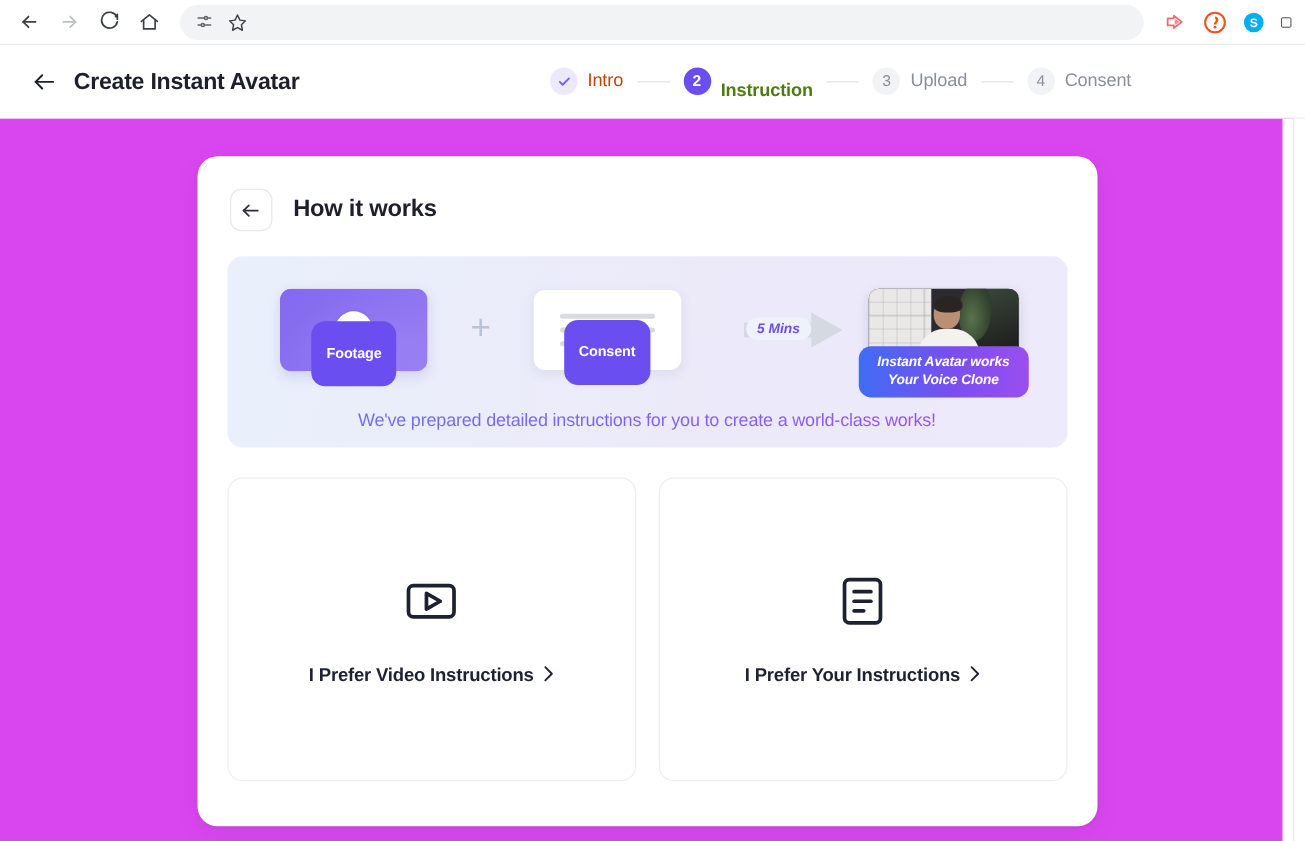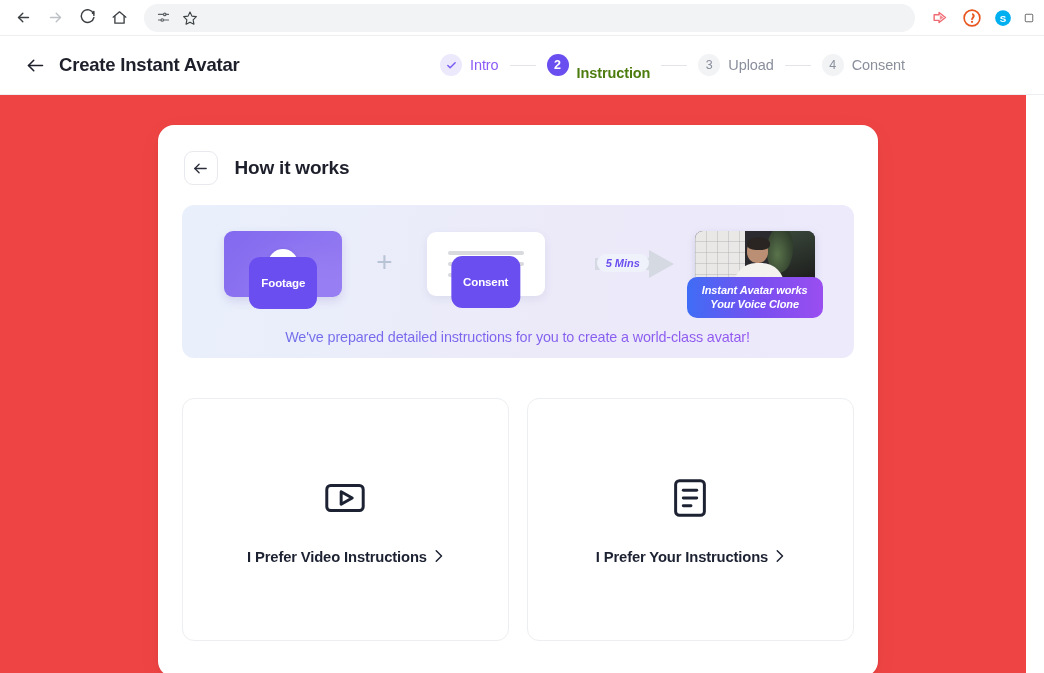--- a/index.html
+++ b/index.html
@@ -84,27 +84,27 @@
     border-radius: 50%;
     display: flex; align-items: center; justify-content: center;
     font-size: 12.5px;
     font-weight: 600;
     flex: 0 0 auto;
   }
   .step-bubble.done { background: #ece9fd; color: #7a5cf0; }
   .step-bubble.active { background: #6b4ef0; color: #ffffff; }
   .step-bubble.todo { background: #f2f3f5; color: #8a8f9c; font-weight: 500; }
   .step-label { font-size: 14.5px; color: #8a8f9c; white-space: nowrap; letter-spacing: -0.1px;}
-  .step-label.done { color: #8b5cf6; }
+  .step-label.done { color: #c2410c; }
   .step-label.active { color: #4d7c0f; font-weight: 700; margin-top: 16px; }
   .step-sep { width: 26px; height: 1px; background: #e2e4e9; margin: 0 11px; flex: 0 0 auto;}
 
   
   .page {
-    background: #ef4444;
+    background: #d946ef;
     height: 578px;
     width: 1035px;
     padding-top: 30px;
     position: relative;
   }
   .scroll-strip {
     position: absolute;
     right: 0; top: 0;
     width: 9px; height: 578px;
     background: #ffffff;
@@ -312,21 +312,21 @@
     -webkit-background-clip: text;
     background-clip: text;
     color: transparent;
     margin-top: 12px;
   }
 
   
   .options {
     display: flex;
     gap: 18px;
-    margin-top: 40px;
+    margin-top: 24px;
     border-radius: 23px;
   }
   .option-card {
     flex: 1 1 0;
     height: 243px;
     border: 1px solid #eceef1;
     border-radius: 12px;
     background: #ffffff;
     display: flex;
     flex-direction: column;
@@ -516,21 +516,21 @@
             <div class="ph-hands"></div>
             <div class="ph-laptop"></div>
           </div>
           <div class="result-badge">
             <div>Instant Avatar works</div>
             <div>Your Voice Clone</div>
           </div>
         </div>
 
       </div>
-      <div class="banner-tagline">We've prepared detailed instructions for you to create a world-class avatar!</div>
+      <div class="banner-tagline">We've prepared detailed instructions for you to create a world-class works!</div>
     </div>
 
     <div class="options">
 
       <div class="option-card">
         <div class="option-icon">
           <svg width="46" height="46" viewBox="0 0 48 48" fill="none" stroke="#1d2233" stroke-width="3.1" stroke-linejoin="round">
             <rect x="5" y="11" width="38" height="26" rx="4"></rect>
             <path d="M20 17.5 31.5 24 20 30.5 Z" stroke-linecap="round"></path>
           </svg>

